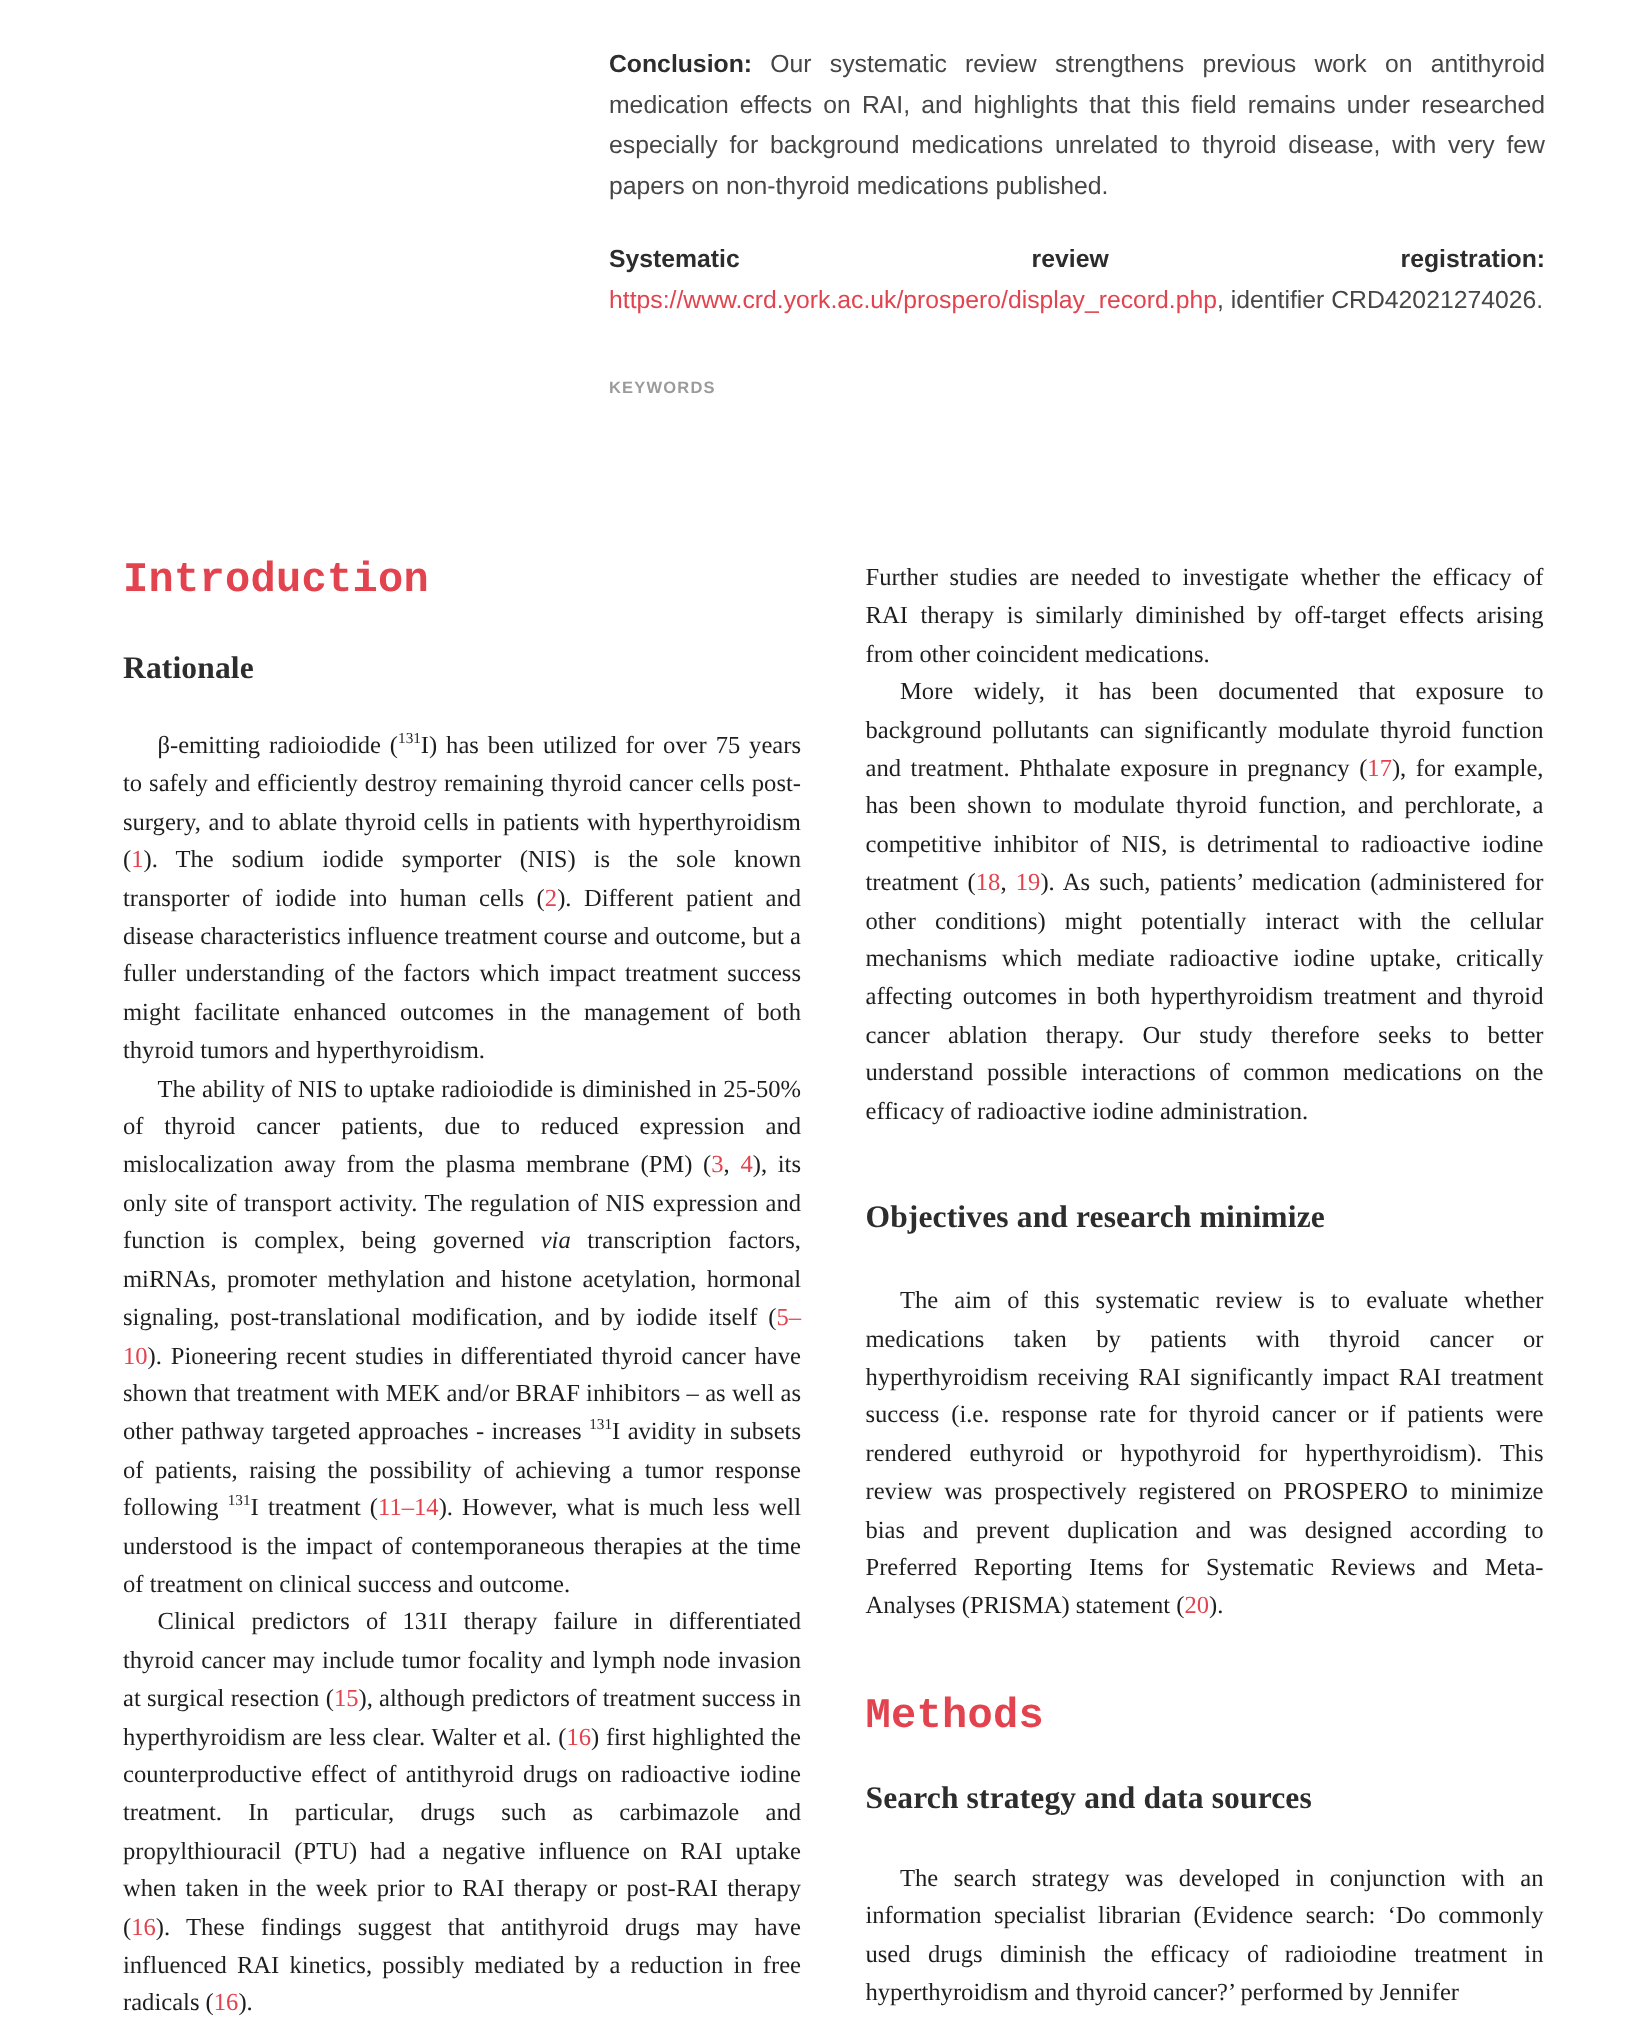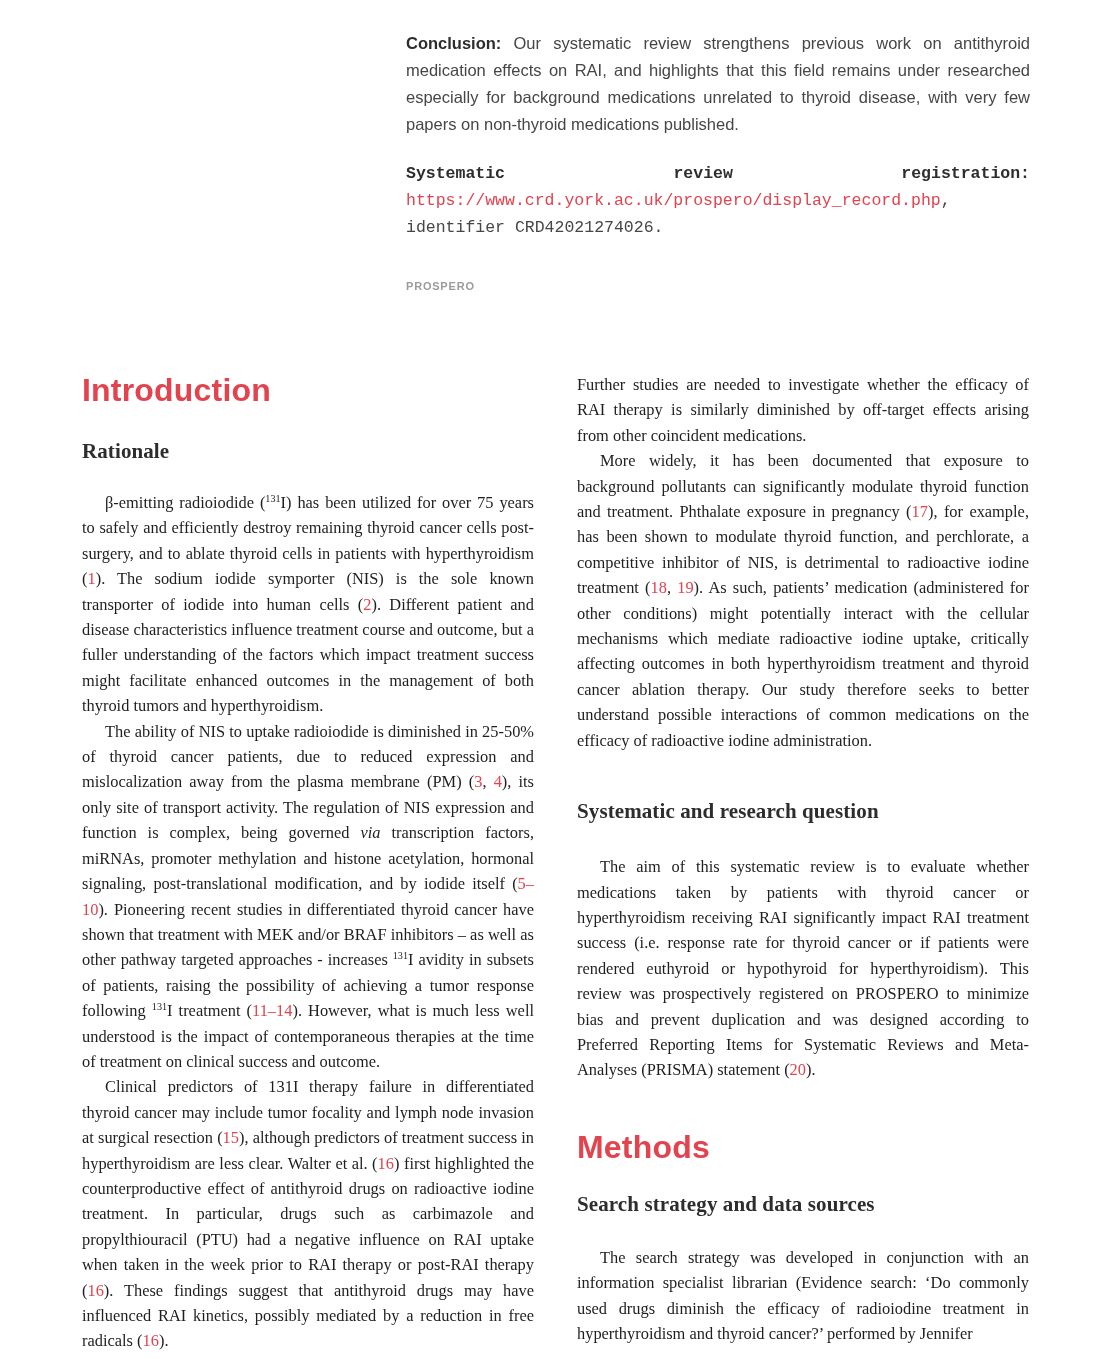--- a/index.html
+++ b/index.html
@@ -21,42 +21,42 @@
   }
   
   .abstract{
     position:absolute;left:406px;top:30px;width:624px;
     font-family:"Liberation Sans", sans-serif;
     color:var(--abstract);
     font-size:16.5px;line-height:27px;
     text-align:justify;
   }
   .abstract p{margin:0;}
-  .abstract .para-gap{margin-top:22px;font-family:Liberation Mono, monospace;}
+  .abstract .para-gap{margin-top:22px;}
   .ab-label{font-weight:bold;color:var(--head-dark);}
   .url{color:var(--red);text-decoration:none;overflow-wrap:anywhere;cursor:pointer;}
   .kw-label{
     margin-top:32px;
     font-size:11px;letter-spacing:.8px;
     font-weight:bold;color:var(--label-gray);
     text-align:left;
   }
   .kw-text{
     margin-top:10px;
     font-weight:bold;color:var(--kw-gray);
     font-size:15.5px;line-height:26px;
     text-align:justify;
   }
   
   .col{position:absolute;top:372px;width:452px;}
   .col-left{left:82px;}
   .col-right{left:577px;}
   h1.red{
-    font-family:Liberation Sans, sans-serif;
-    font-size:32px;font-weight:bold;letter-spacing:.2px;
+    font-family:Liberation Mono, monospace;
+    font-size:28px;font-weight:bold;letter-spacing:.2px;
     color:var(--red);
     margin:0 0 30px 0;
   }
   h2.sub{
     font-family:Liberation Serif, serif;
     font-size:21px;font-weight:bold;letter-spacing:.1px;
     color:var(--head-dark);
     margin:0 0 26px 0;
   }
   .col-right h2.sub.mid{margin-top:46px;margin-bottom:30px;}
@@ -75,39 +75,39 @@
 </head>
 <body>
 
 <div class="page">
 
   <div class="abstract">
     <p><span class="ab-label">Conclusion:</span><span> Our systematic review strengthens previous work on antithyroid medication effects on RAI, and highlights that this field remains under researched especially for background medications unrelated to thyroid disease, with very few papers on non-thyroid medications published.</span></p>
 
     <p class="para-gap"><span class="ab-label">Systematic review registration:</span><span> </span><a class="url">https://www.crd.york.ac.uk/prospero/display_record.php</a><span>, identifier CRD42021274026.</span></p>
 
-    <div class="kw-label">PROSPERO</div>
+    <div class="kw-label">KEYWORDS</div>
   </div>
 
   <div class="col col-left">
     <h1 class="red">Introduction</h1>
     <h2 class="sub">Rationale</h2>
     <div>
         <p class="body-p indent"><span>β-emitting radioiodide (</span><span class="sup">131</span><span>I) has been utilized for over 75 years to safely and efficiently destroy remaining thyroid cancer cells post-surgery, and to ablate thyroid cells in patients with hyperthyroidism (</span><span class="cite">1</span><span>). The sodium iodide symporter (NIS) is the sole known transporter of iodide into human cells (</span><span class="cite">2</span><span>). Different patient and disease characteristics influence treatment course and outcome, but a fuller understanding of the factors which impact treatment success might facilitate enhanced outcomes in the management of both thyroid tumors and hyperthyroidism.</span></p>
         <p class="body-p indent"><span>The ability of NIS to uptake radioiodide is diminished in 25-50% of thyroid cancer patients, due to reduced expression and mislocalization away from the plasma membrane (PM) (</span><span class="cite">3</span><span>, </span><span class="cite">4</span><span>), its only site of transport activity. The regulation of NIS expression and function is complex, being governed </span><span class="it">via</span><span> transcription factors, miRNAs, promoter methylation and histone acetylation, hormonal signaling, post-translational modification, and by iodide itself (</span><span class="cite">5–10</span><span>). Pioneering recent studies in differentiated thyroid cancer have shown that treatment with MEK and/or BRAF inhibitors – as well as other pathway targeted approaches - increases </span><span class="sup">131</span><span>I avidity in subsets of patients, raising the possibility of achieving a tumor response following </span><span class="sup">131</span><span>I treatment (</span><span class="cite">11–14</span><span>). However, what is much less well understood is the impact of contemporaneous therapies at the time of treatment on clinical success and outcome.</span></p>
         <p class="body-p indent"><span>Clinical predictors of 131I therapy failure in differentiated thyroid cancer may include tumor focality and lymph node invasion at surgical resection (</span><span class="cite">15</span><span>), although predictors of treatment success in hyperthyroidism are less clear. Walter et al. (</span><span class="cite">16</span><span>) first highlighted the counterproductive effect of antithyroid drugs on radioactive iodine treatment. In particular, drugs such as carbimazole and propylthiouracil (PTU) had a negative influence on RAI uptake when taken in the week prior to RAI therapy or post-RAI therapy (</span><span class="cite">16</span><span>). These findings suggest that antithyroid drugs may have influenced RAI kinetics, possibly mediated by a reduction in free radicals (</span><span class="cite">16</span><span>).</span></p>
       </div>
   </div>
 
   <div class="col col-right">
     <div>
         <p class="body-p"><span>Further studies are needed to investigate whether the efficacy of RAI therapy is similarly diminished by off-target effects arising from other coincident medications.</span></p>
         <p class="body-p indent"><span>More widely, it has been documented that exposure to background pollutants can significantly modulate thyroid function and treatment. Phthalate exposure in pregnancy (</span><span class="cite">17</span><span>), for example, has been shown to modulate thyroid function, and perchlorate, a competitive inhibitor of NIS, is detrimental to radioactive iodine treatment (</span><span class="cite">18</span><span>, </span><span class="cite">19</span><span>). As such, patients’ medication (administered for other conditions) might potentially interact with the cellular mechanisms which mediate radioactive iodine uptake, critically affecting outcomes in both hyperthyroidism treatment and thyroid cancer ablation therapy. Our study therefore seeks to better understand possible interactions of common medications on the efficacy of radioactive iodine administration.</span></p>
       </div>
-    <h2 class="sub mid">Systematic and research question</h2>
+    <h2 class="sub mid">Objectives and research minimize</h2>
     <div>
         <p class="body-p indent"><span>The aim of this systematic review is to evaluate whether medications taken by patients with thyroid cancer or hyperthyroidism receiving RAI significantly impact RAI treatment success (i.e. response rate for thyroid cancer or if patients were rendered euthyroid or hypothyroid for hyperthyroidism). This review was prospectively registered on PROSPERO to minimize bias and prevent duplication and was designed according to Preferred Reporting Items for Systematic Reviews and Meta-Analyses (PRISMA) statement (</span><span class="cite">20</span><span>).</span></p>
       </div>
     <h1 class="red mid">Methods</h1>
     <h2 class="sub after-red">Search strategy and data sources</h2>
     <div>
         <p class="body-p indent"><span>The search strategy was developed in conjunction with an information specialist librarian (Evidence search: ‘Do commonly used drugs diminish the efficacy of radioiodine treatment in hyperthyroidism and thyroid cancer?’ performed by Jennifer</span></p>
       </div>
   </div>
 

